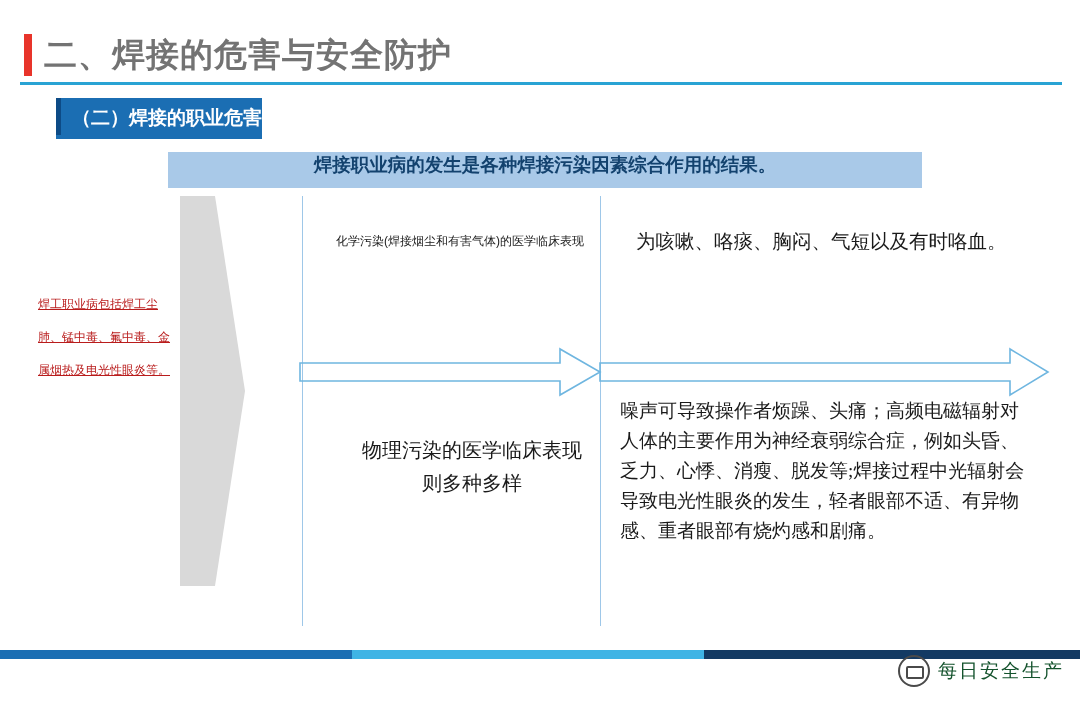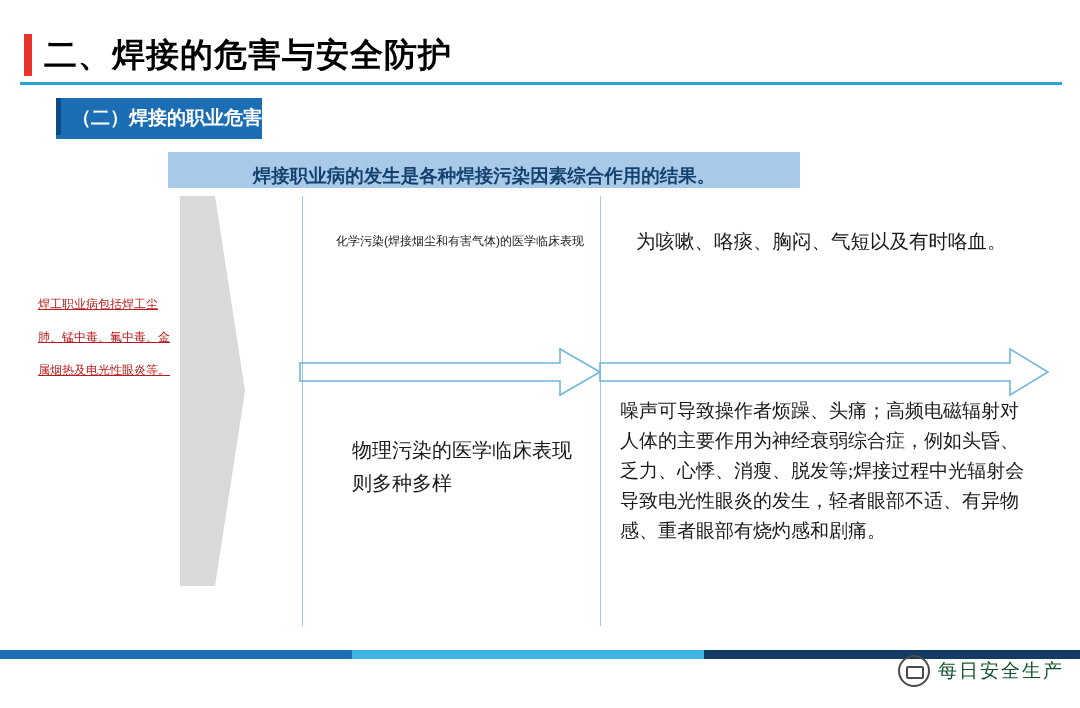--- a/index.html
+++ b/index.html
@@ -23,21 +23,21 @@
     width: 8px;
     height: 42px;
     background: #e8342a;
   }
   .slide-title {
     position: absolute;
     left: 44px;
     top: 33px;
     font-size: 33px;
     font-weight: bold;
-    color: #000000;
+    color: #737373;
     letter-spacing: 1px;
     white-space: nowrap;
   }
   .title-underline {
     position: absolute;
     left: 20px;
     top: 82px;
     width: 1042px;
     height: 3px;
     background: #29a3d4;
@@ -62,25 +62,25 @@
     width: 5px;
     height: 37px;
     background: #0d4b86;
   }
 
   
   .banner {
     position: absolute;
     left: 168px;
     top: 152px;
-    width: 632px;
+    width: 754px;
     height: 36px;
     background: #a9c9e8;
     display: flex;
-    align-items: flex-end;
+    align-items: flex-start;
     justify-content: center;
   }
   .banner span {
     color: #13426e;
     font-size: 18.5px;
     font-weight: bold;
     white-space: nowrap;
   }
 
   
@@ -135,25 +135,26 @@
     line-height: 31px;
   }
   .b-chem-res {
     left: 636px;
     top: 226px;
     width: 380px;
     font-size: 19.5px;
     line-height: 31px;
   }
   .b-phys {
-    left: 352px;
+    left: 362px;
     top: 434px;
     width: 220px;
     font-size: 20px;
     line-height: 33px;
+    text-align: center;
   }
   .b-phys-res {
     left: 620px;
     top: 396px;
     width: 412px;
     font-size: 19px;
     line-height: 30px;
     font-family: Liberation Serif, serif;
   }
 

